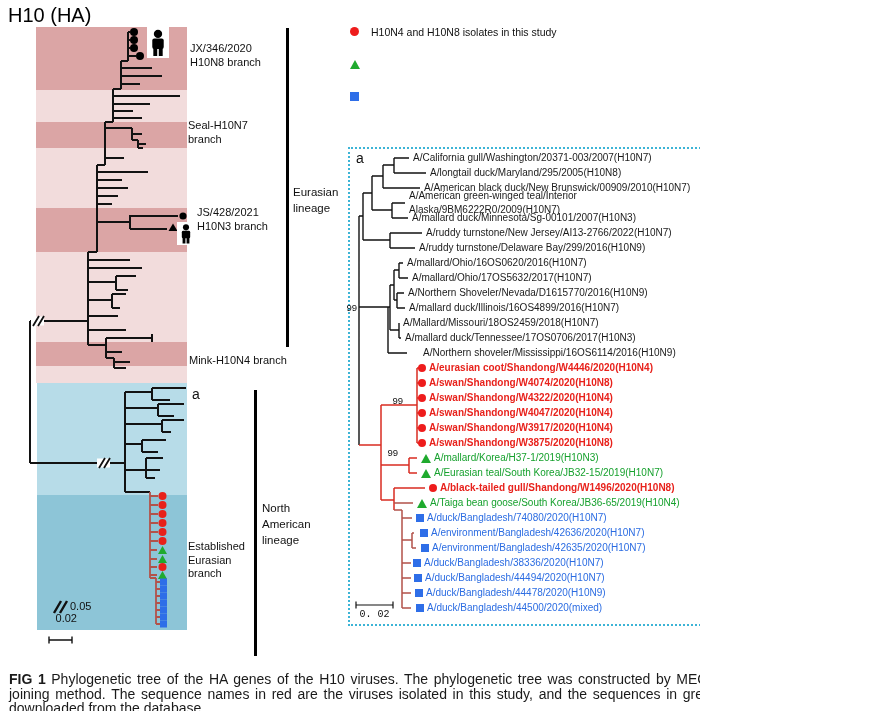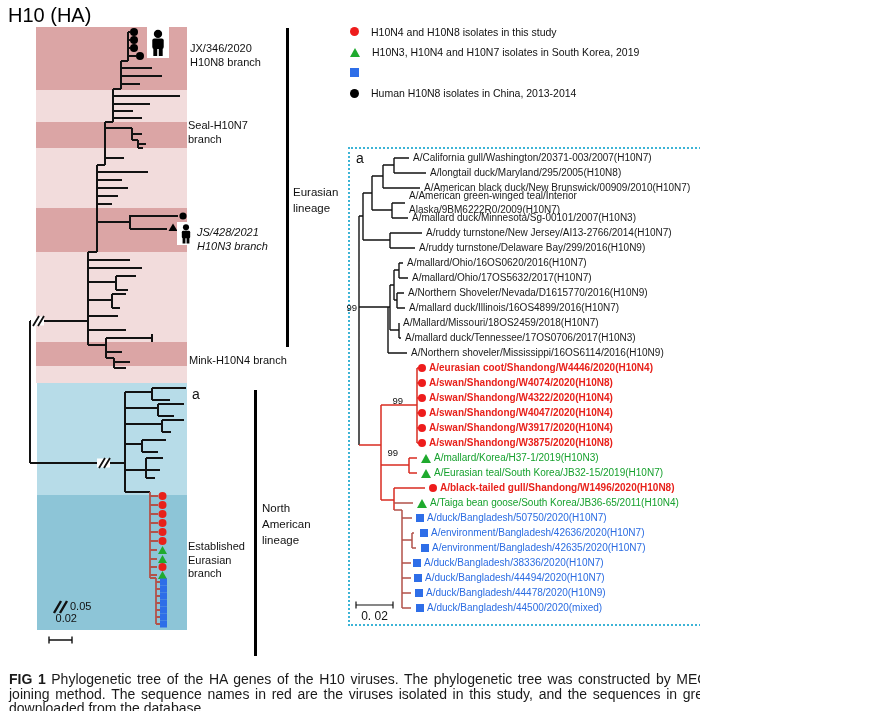--- a/index.html
+++ b/index.html
@@ -4,21 +4,21 @@
 <style>
   html,body{margin:0;padding:0;background:#ffffff;}
   .figure{position:relative;width:700px;height:711px;background:#fff;overflow:hidden;
           font-family:"Liberation Sans","DejaVu Sans",sans-serif;color:#111;}
   .abs{position:absolute;}
   .prelabel{white-space:pre-line;}
   .title{left:8px;top:4px;font-size:20px;color:#000;}
   
   .band{position:absolute;}
   
-  .legend{left:350px;top:25px;display:flex;flex-direction:column;gap:7px;}
+  .legend{left:350px;top:25px;display:flex;flex-direction:column;gap:19px;}
   .legend-row{display:flex;align-items:center;height:13.5px;font-size:10.5px;color:#111;}
   .legend-row .marker{margin-right:12px;}
   
   .marker{display:inline-block;flex:none;margin-right:3px;}
   .marker.red-circle{width:8px;height:8px;border-radius:50%;background:#ee1c1c;}
   .marker.blue-square{width:8px;height:8px;background:#2e6ee8;}
   .marker.green-triangle{width:0;height:0;border-left:5px solid transparent;border-right:5px solid transparent;border-bottom:9px solid #1faa2e;background:none;}
   .marker.black-circle{width:9px;height:9px;border-radius:50%;background:#000;}
   .marker.black-triangle{width:0;height:0;border-left:5.5px solid transparent;border-right:5.5px solid transparent;border-bottom:10px solid #000;background:none;}
   .legend-row .marker.red-circle,.legend-row .marker.black-circle{width:9px;height:9px;}
@@ -36,21 +36,21 @@
   #taxa .taxa-row:nth-child(4){top:196px;left:409px}
   #taxa .taxa-row:nth-child(5){top:211px;left:412px}
   #taxa .taxa-row:nth-child(6){top:226px;left:426px}
   #taxa .taxa-row:nth-child(7){top:241px;left:419px}
   #taxa .taxa-row:nth-child(8){top:256px;left:407px}
   #taxa .taxa-row:nth-child(9){top:271px;left:412px}
   #taxa .taxa-row:nth-child(10){top:286px;left:408px}
   #taxa .taxa-row:nth-child(11){top:301px;left:409px}
   #taxa .taxa-row:nth-child(12){top:316px;left:403px}
   #taxa .taxa-row:nth-child(13){top:331px;left:405px}
-  #taxa .taxa-row:nth-child(14){top:346px;left:411px}
+  #taxa .taxa-row:nth-child(14){top:346px;left:423px}
   #taxa .taxa-row:nth-child(15){top:361px;left:418px}
   #taxa .taxa-row:nth-child(16){top:376px;left:418px}
   #taxa .taxa-row:nth-child(17){top:391px;left:418px}
   #taxa .taxa-row:nth-child(18){top:406px;left:418px}
   #taxa .taxa-row:nth-child(19){top:421px;left:418px}
   #taxa .taxa-row:nth-child(20){top:436px;left:418px}
   #taxa .taxa-row:nth-child(21){top:451px;left:421px}
   #taxa .taxa-row:nth-child(22){top:466px;left:421px}
   #taxa .taxa-row:nth-child(23){top:481px;left:429px}
   #taxa .taxa-row:nth-child(24){top:496px;left:417px}
@@ -59,21 +59,21 @@
   #taxa .taxa-row:nth-child(27){top:541px;left:421px}
   #taxa .taxa-row:nth-child(28){top:556px;left:413px}
   #taxa .taxa-row:nth-child(29){top:571px;left:414px}
   #taxa .taxa-row:nth-child(30){top:586px;left:415px}
   #taxa .taxa-row:nth-child(31){top:601px;left:416px}
   .vbar{position:absolute;background:#000;}
   .side-label{font-size:11px;line-height:13.5px;color:#111;}
   .lineage-label{font-size:11.5px;line-height:16px;color:#111;}
   .bootstrap{position:absolute;width:24px;text-align:right;font-size:9.5px;color:#111;}
   .scale-text{font-size:11px;color:#111;}
-  .inset-scale-text{font-size:12px;color:#111;}
+  .inset-scale-text{font-size:10px;color:#111;font-family:Liberation Mono, monospace;}
   .caption{left:9px;top:672px;width:853px;font-size:14px;line-height:14.5px;color:#1a1a1a;text-align:justify;}
   .caption b{font-weight:bold;}
 </style>
 </head>
 <body>
 
 <div class="figure">
 
   <div class="abs title">H10 (HA)</div>
 
@@ -227,36 +227,31 @@
   </svg>
 
   <div class="abs legend" id="legend">
 
   <div class="legend-row">
       <span class="marker red-circle"></span>
       <span>H10N4 and H10N8 isolates in this study</span>
     </div>
       <div class="legend-row">
       <span class="marker green-triangle"></span>
-      <span>H10N3, H10N4 and H10N7 isolates in South Korea, 2019</span>
     </div>
       <div class="legend-row">
       <span class="marker blue-square"></span>
-    </div>
-      <div class="legend-row">
-      <span class="marker black-circle"></span>
-      <span>Human H10N8 isolates in China, 2013-2014</span>
     </div>
     </div>
 
   <div class="abs side-label prelabel" style="left:190px;top:42px;">JX/346/2020
 H10N8 branch</div>
   <div class="abs side-label prelabel" style="left:188px;top:119px;">Seal-H10N7
 branch</div>
-  <div class="abs side-label prelabel" style="left:197px;top:226px;font-style:italic;">JS/428/2021
+  <div class="abs side-label prelabel" style="left:197px;top:206px;">JS/428/2021
 H10N3 branch</div>
   <div class="abs side-label" style="left:189px;top:354px;">Mink-H10N4 branch</div>
   <div class="abs panel-a" style="left:192px;top:386px;">a</div>
   <div class="abs side-label prelabel" style="left:188px;top:540px;">Established
 Eurasian
 branch</div>
   <div class="abs scale-text" style="left:70px;top:600px;">0.05</div>
   <div class="abs scale-text" style="left:45px;top:612px;width:32px;text-align:right;">0.02</div>
 
   <div class="vbar" style="left:286px;top:28px;width:3px;height:319px;"></div>
@@ -287,21 +282,21 @@
       <div class="taxa-row t-black">
 
       <span>A/American green-winged teal/Interior Alaska/9BM6222R0/2009(H10N7)</span>
     </div>
       <div class="taxa-row t-black">
 
       <span>A/mallard duck/Minnesota/Sg-00101/2007(H10N3)</span>
     </div>
       <div class="taxa-row t-black">
 
-      <span>A/ruddy turnstone/New Jersey/AI13-2766/2014(H10N7)</span>
+      <span>A/ruddy turnstone/New Jersey/AI13-2766/2022(H10N7)</span>
     </div>
       <div class="taxa-row t-black">
 
       <span>A/ruddy turnstone/Delaware Bay/299/2016(H10N9)</span>
     </div>
       <div class="taxa-row t-black">
 
       <span>A/mallard/Ohio/16OS0620/2016(H10N7)</span>
     </div>
       <div class="taxa-row t-black">
@@ -359,25 +354,25 @@
       <div class="taxa-row t-green">
       <span class="marker green-triangle"></span>
       <span>A/Eurasian teal/South Korea/JB32-15/2019(H10N7)</span>
     </div>
       <div class="taxa-row t-red">
       <span class="marker red-circle"></span>
       <span>A/black-tailed gull/Shandong/W1496/2020(H10N8)</span>
     </div>
       <div class="taxa-row t-green">
       <span class="marker green-triangle"></span>
-      <span>A/Taiga bean goose/South Korea/JB36-65/2011(H10N4)</span>
-    </div>
-      <div class="taxa-row t-blue">
-      <span class="marker blue-square"></span>
-      <span>A/duck/Bangladesh/50750/2020(H10N7)</span>
+      <span>A/Taiga bean goose/South Korea/JB36-65/2019(H10N4)</span>
+    </div>
+      <div class="taxa-row t-blue">
+      <span class="marker blue-square"></span>
+      <span>A/duck/Bangladesh/74080/2020(H10N7)</span>
     </div>
       <div class="taxa-row t-blue">
       <span class="marker blue-square"></span>
       <span>A/environment/Bangladesh/42636/2020(H10N7)</span>
     </div>
       <div class="taxa-row t-blue">
       <span class="marker blue-square"></span>
       <span>A/environment/Bangladesh/42635/2020(H10N7)</span>
     </div>
       <div class="taxa-row t-blue">

